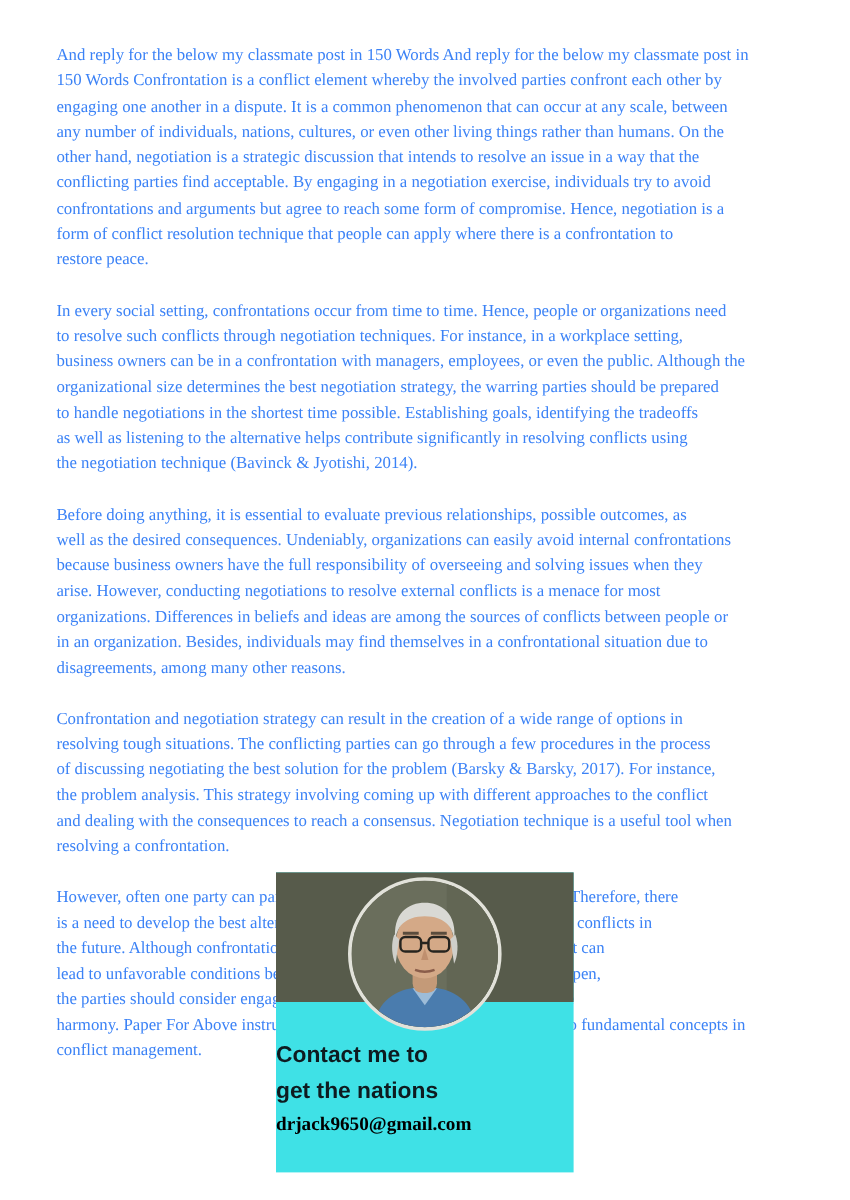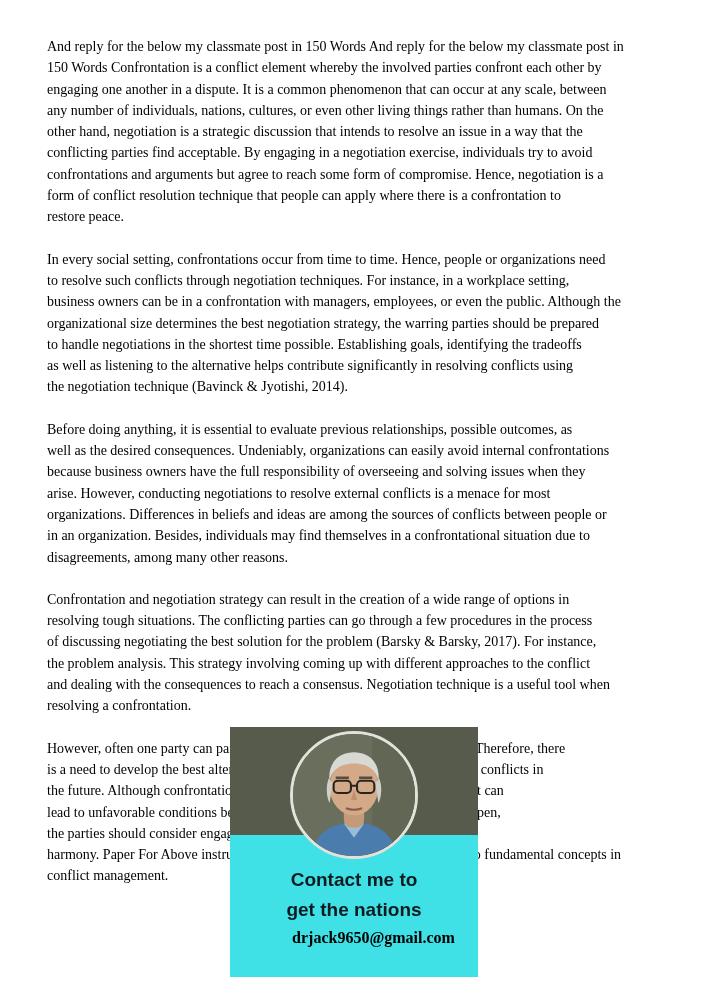--- a/index.html
+++ b/index.html
@@ -17,21 +17,21 @@
   .doc-text {
     position: absolute;
     top: 36px;
     left: 47px;
     width: 620px;
   }
   .para {
     white-space: pre;
     font-size: 14px;
     line-height: 21.3px;
-    color: #000000;
+    color: #3b82f6;
     margin: 0 0 21px 0;
   }
   
   .overlay {
     position: absolute;
     left: 230px;
     top: 727px;
     width: 248px;
     height: 250px;
     background: #3fe1e6;
@@ -54,37 +54,35 @@
     overflow: hidden;
     background: #6a6e5c;
     box-sizing: content-box;
   }
   .avatar svg { display: block; width: 122px; height: 122px; }
   .contact-text {
     position: absolute;
     top: 138px;
     left: 0;
     right: 0;
-    text-align: center;
   }
   .contact-heading {
     font-family: "Liberation Sans", "DejaVu Sans", sans-serif;
     font-weight: bold;
     font-size: 19px;
     line-height: 30px;
     color: #0e1b20;
   }
   .contact-email {
     margin-top: 3px;
     font-family: "Liberation Serif", "DejaVu Serif", serif;
     font-weight: bold;
     font-size: 16px;
     line-height: 20px;
     color: #000000;
-    margin-left: 39px;
   }
 </style>
 </head>
 <body>
 
 <div class="doc-text">
   <p class="para">And reply for the below my classmate post in 150 Words And reply for the below my classmate post in
 150 Words Confrontation is a conflict element whereby the involved parties confront each other by
 engaging one another in a dispute. It is a common phenomenon that can occur at any scale, between
 any number of individuals, nations, cultures, or even other living things rather than humans. On the

